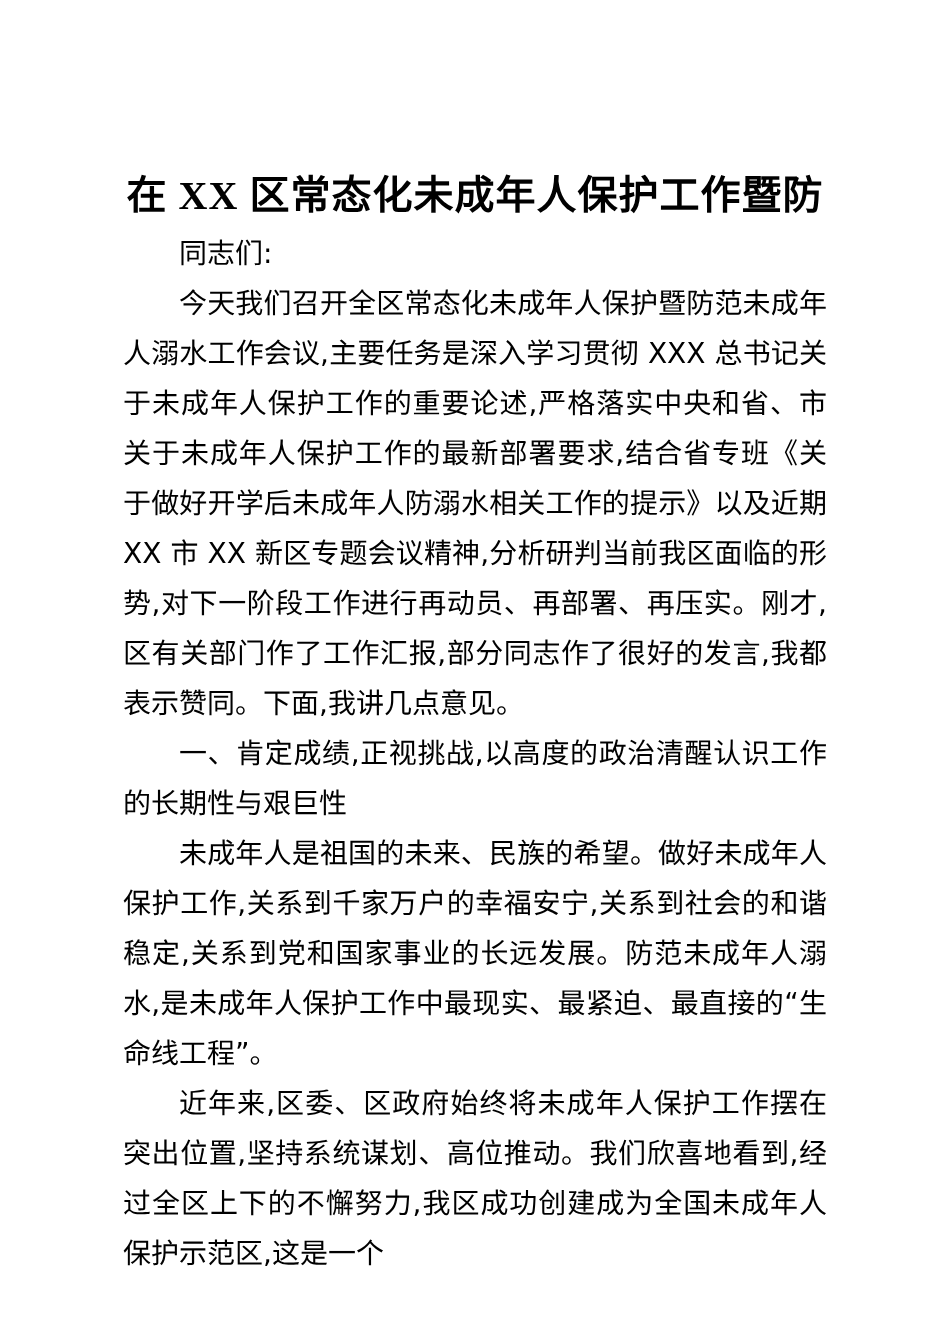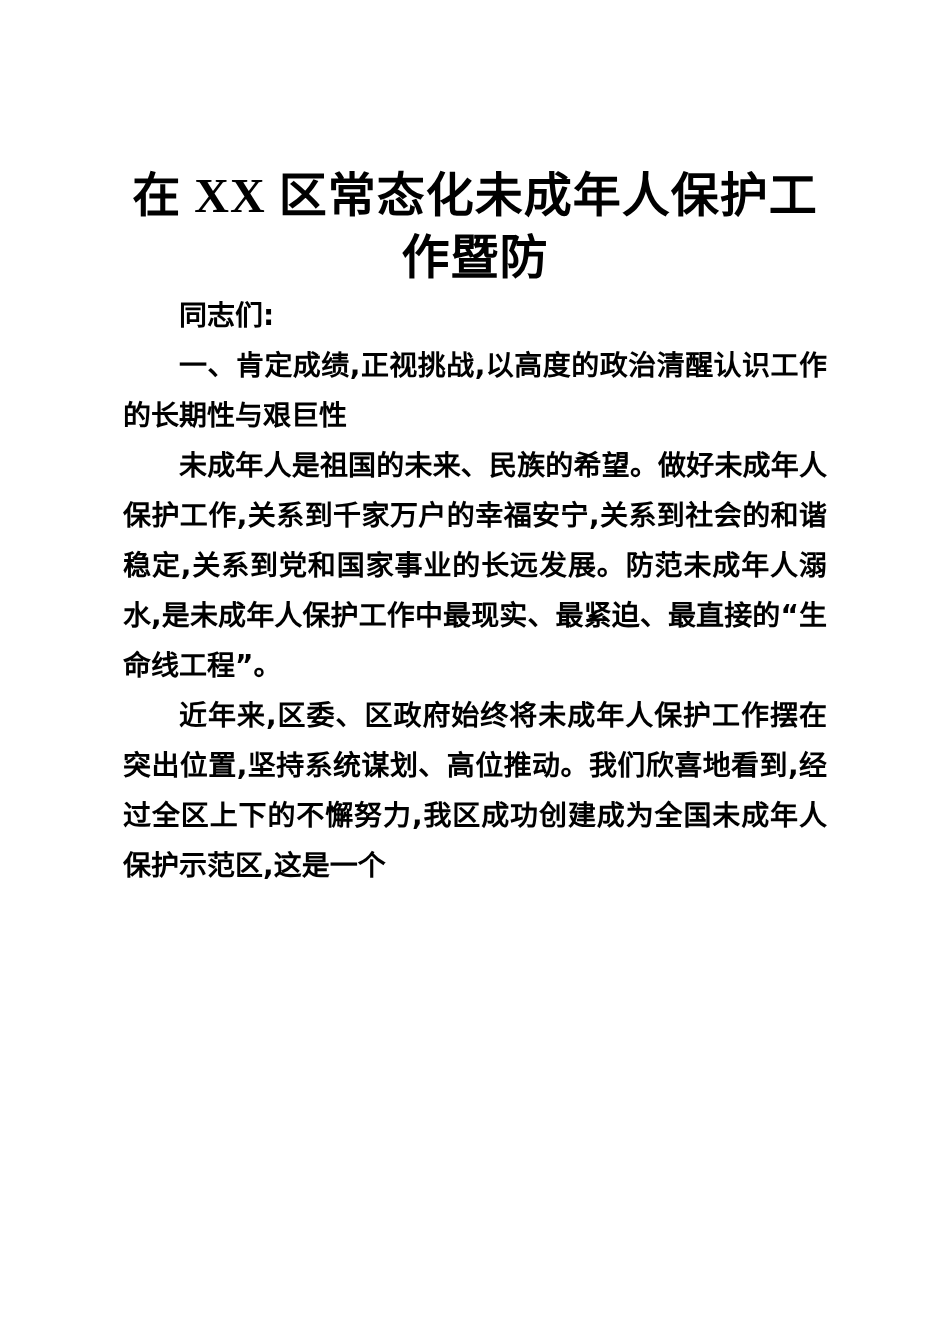--- a/index.html
+++ b/index.html
@@ -16,49 +16,49 @@
     height: 1344px;
     background: #ffffff;
     color: #000000;
     box-sizing: border-box;
     padding: 165px 123px 0 123px;
   }
   .doc-title {
     text-align: center;
     font-family: "Liberation Serif", "DejaVu Serif", serif;
     font-weight: bold;
-    font-size: 48px;
+    font-size: 40px;
     line-height: 62px;
     letter-spacing: 1px;
     color: #000000;
   }
   .doc-body {
     margin-top: 2px;
     font-family: "DejaVu Sans", "Liberation Sans", sans-serif;
     font-size: 28px;
     line-height: 50px;
     color: #000000;
   }
   .doc-body p {
     margin: 0;
     padding: 0;
     text-indent: 2em;
     text-align: justify;
-    font-weight: bold;
   }
 </style>
 </head>
 <body>
 
 <div class="page">
 
   <div class="doc-title">
     <div>在 XX 区常态化未成年人保护工作暨防</div>
   </div>
 
   <div class="doc-body">
     <p>同志们:</p>
+    <p>今天我们召开全区常态化未成年人保护暨防范未成年人溺水工作会议,主要任务是深入学习贯彻 XXX 总书记关于未成年人保护工作的重要论述,严格落实中央和省、市关于未成年人保护工作的最新部署要求,结合省专班《关于做好开学后未成年人防溺水相关工作的提示》以及近期 XX 市 XX 新区专题会议精神,分析研判当前我区面临的形势,对下一阶段工作进行再动员、再部署、再压实。刚才,区有关部门作了工作汇报,部分同志作了很好的发言,我都表示赞同。下面,我讲几点意见。</p>
     <p>一、肯定成绩,正视挑战,以高度的政治清醒认识工作的长期性与艰巨性</p>
     <p>未成年人是祖国的未来、民族的希望。做好未成年人保护工作,关系到千家万户的幸福安宁,关系到社会的和谐稳定,关系到党和国家事业的长远发展。防范未成年人溺水,是未成年人保护工作中最现实、最紧迫、最直接的“生命线工程”。</p>
     <p>近年来,区委、区政府始终将未成年人保护工作摆在突出位置,坚持系统谋划、高位推动。我们欣喜地看到,经过全区上下的不懈努力,我区成功创建成为全国未成年人保护示范区,这是一个</p>
   </div>
 
 </div>
 
 </body></html>

